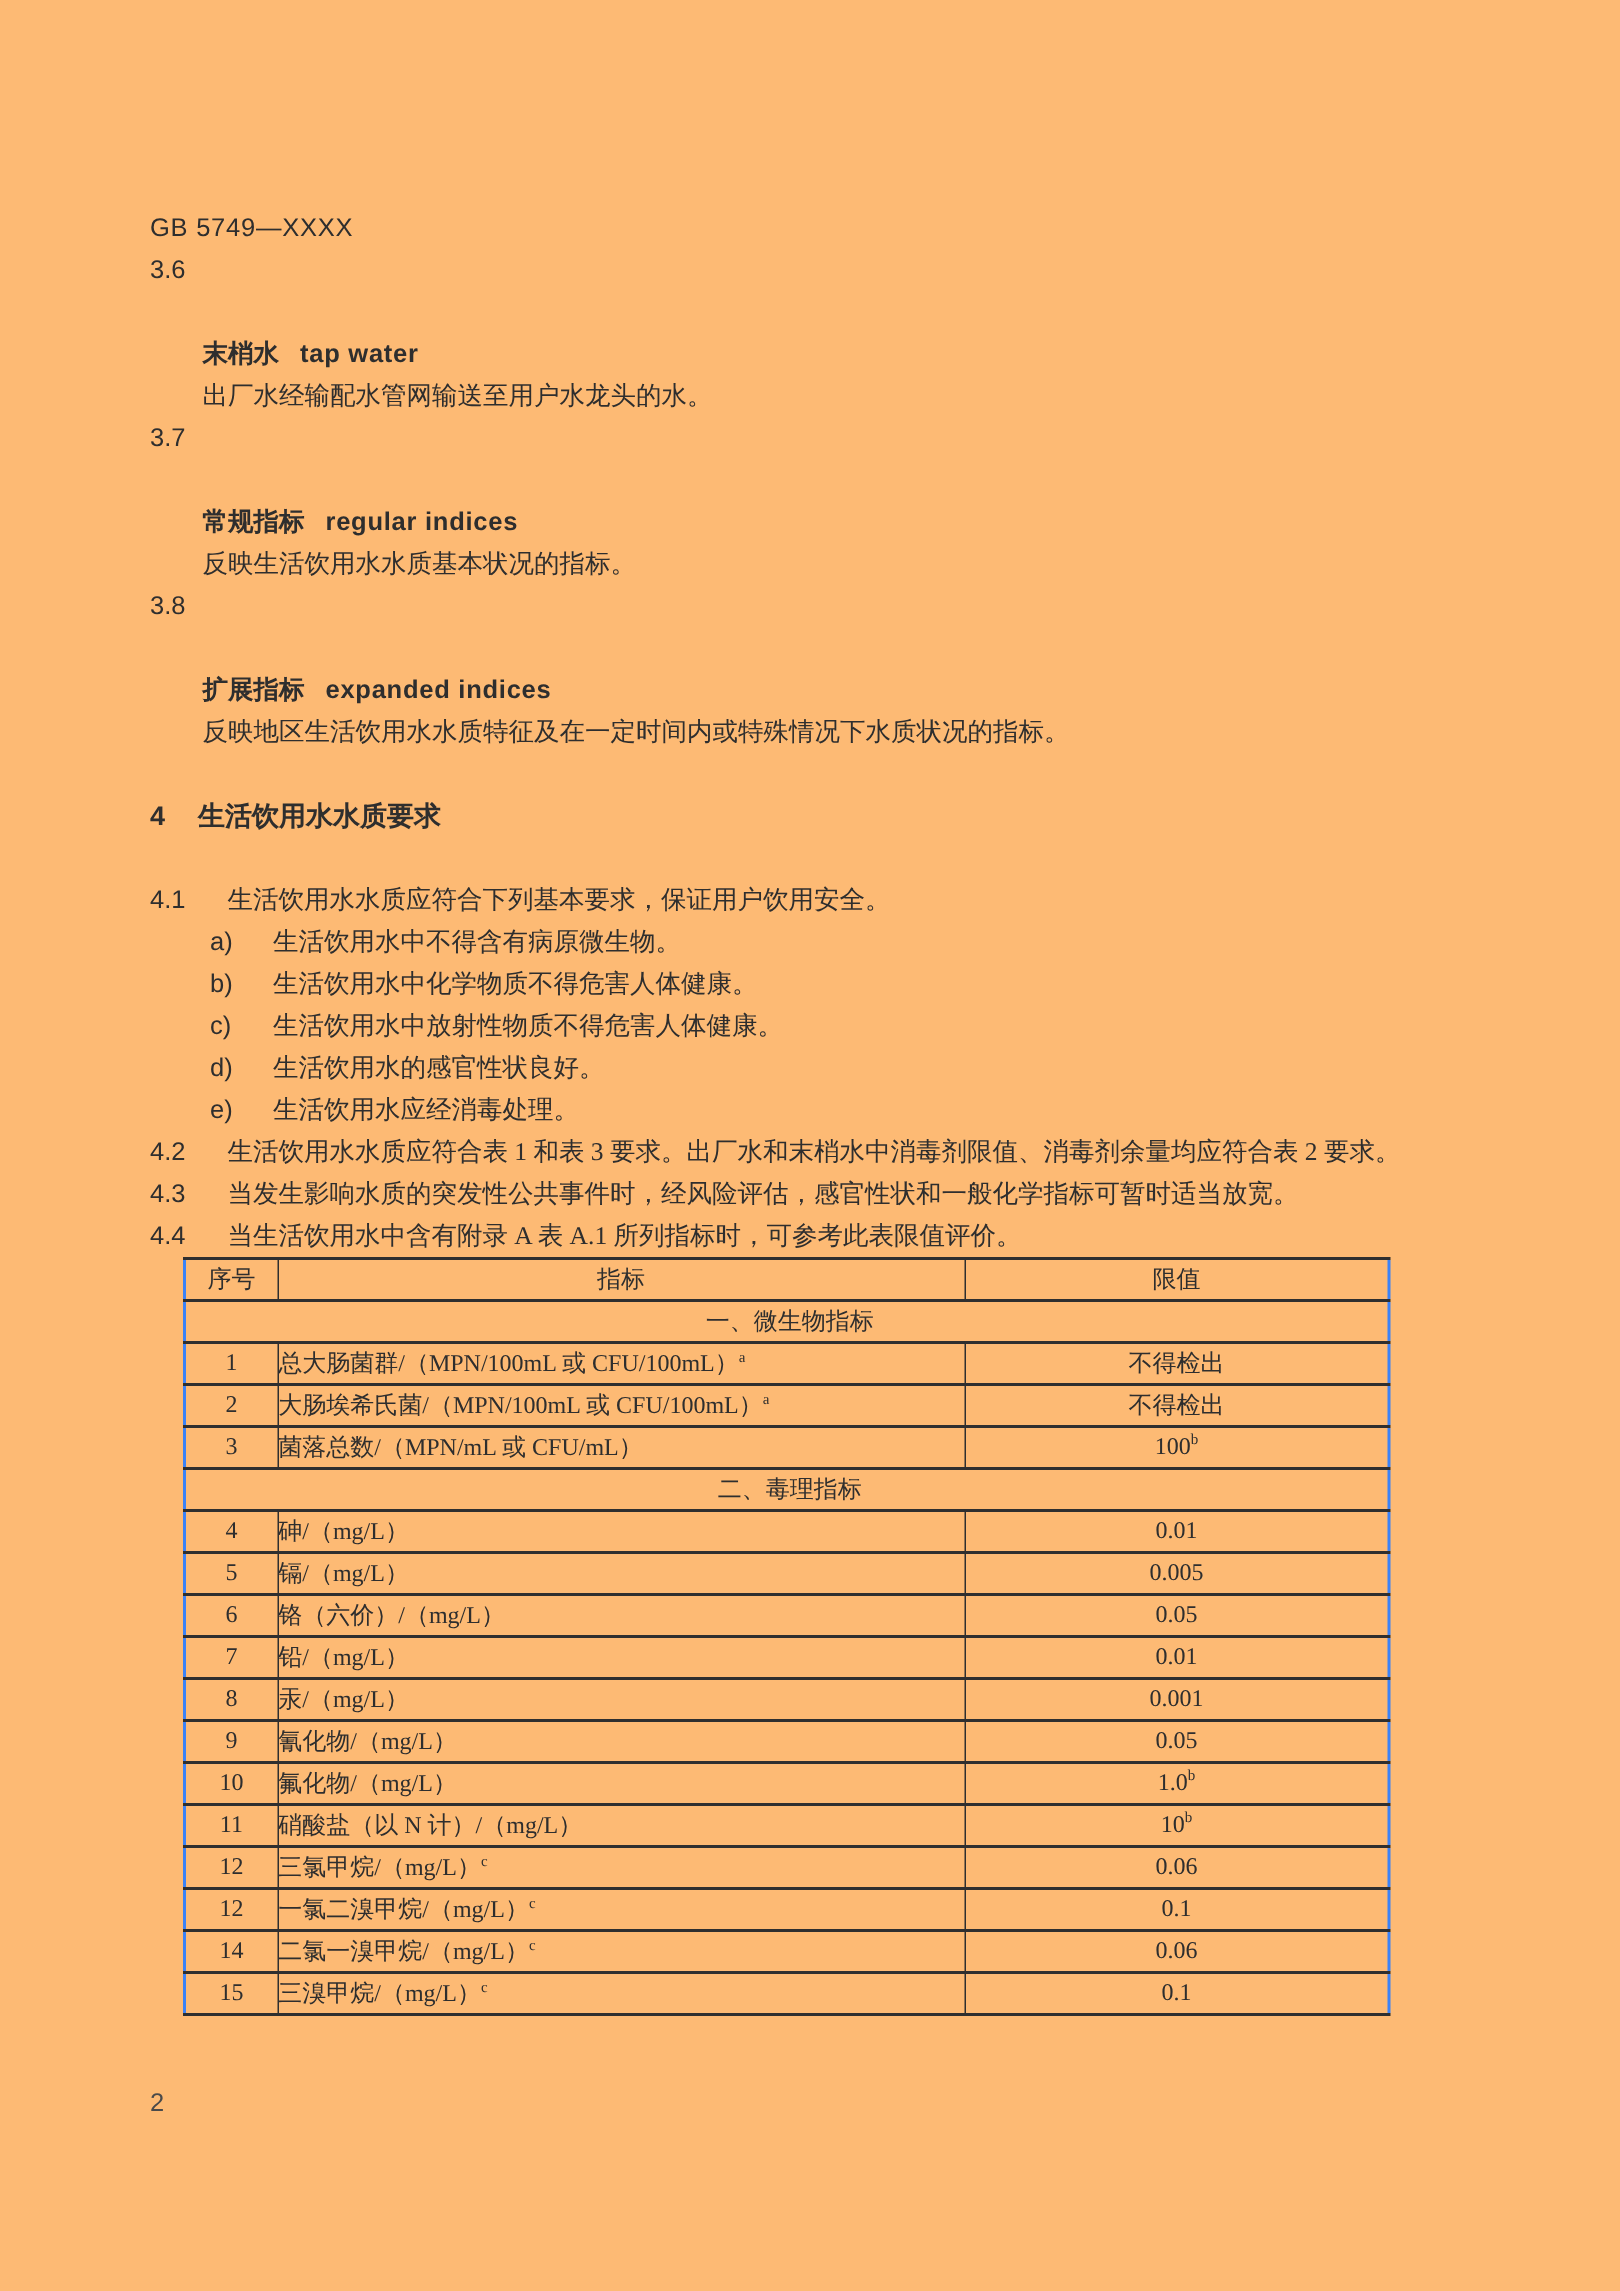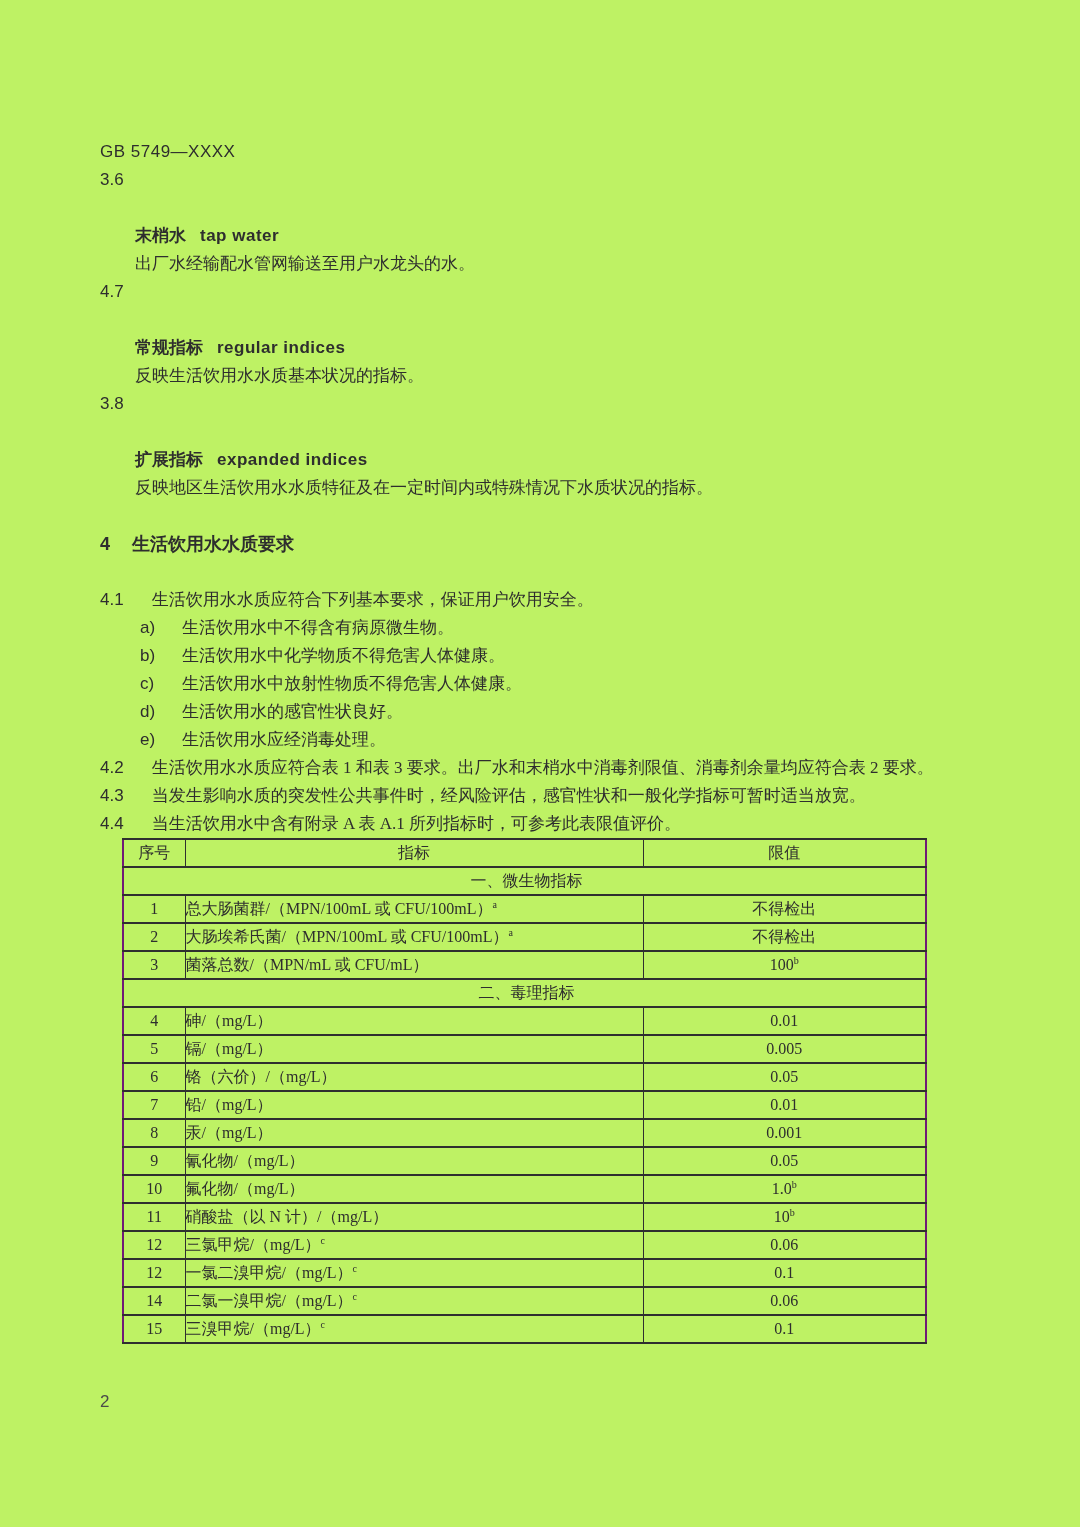--- a/index.html
+++ b/index.html
@@ -1,20 +1,20 @@
 <!DOCTYPE html>
 <html lang="zh"><head>
 <meta charset="utf-8">
 <style>
   html, body { margin: 0; padding: 0; background: #ffffff; }
   .page {
     position: relative;
     width: 1080px;
     height: 1527px;
-    background: #bef264;
+    background: #fdba74;
     color: #2e2e2e;
     font-family: "Liberation Serif", serif;
     overflow: hidden;
   }
   .content {
     position: absolute;
     left: 100px;
     top: 138px;
     width: 845px;
   }
@@ -81,21 +81,21 @@
     font-family: "Liberation Sans", sans-serif;
     font-weight: bold;
     font-size: 17px;
     line-height: 26px;
   }
   table.std {
     border-collapse: collapse;
     table-layout: fixed;
     width: 803px;
     margin-left: 22px;
-    border: 2px solid #701a75;
+    border: 2px solid #3b82f6;
   }
   table.std th, table.std td {
     border-style: solid;
     border-color: #2f2f2f;
     border-width: 2px 1px;
     height: 26px;
     padding: 0 6px;
     font-size: 16px;
     font-weight: normal;
     text-align: center;
@@ -134,21 +134,21 @@
 
     <div>
       <div class="clause-num">3.6</div>
       <div class="term-line">
         <span>末梢水</span><span class="term-en">tap water</span>
       </div>
       <div class="definition">出厂水经输配水管网输送至用户水龙头的水。</div>
     </div>
 
     <div>
-      <div class="clause-num">4.7</div>
+      <div class="clause-num">3.7</div>
       <div class="term-line">
         <span>常规指标</span><span class="term-en">regular indices</span>
       </div>
       <div class="definition">反映生活饮用水水质基本状况的指标。</div>
     </div>
 
     <div>
       <div class="clause-num">3.8</div>
       <div class="term-line">
         <span>扩展指标</span><span class="term-en">expanded indices</span>

